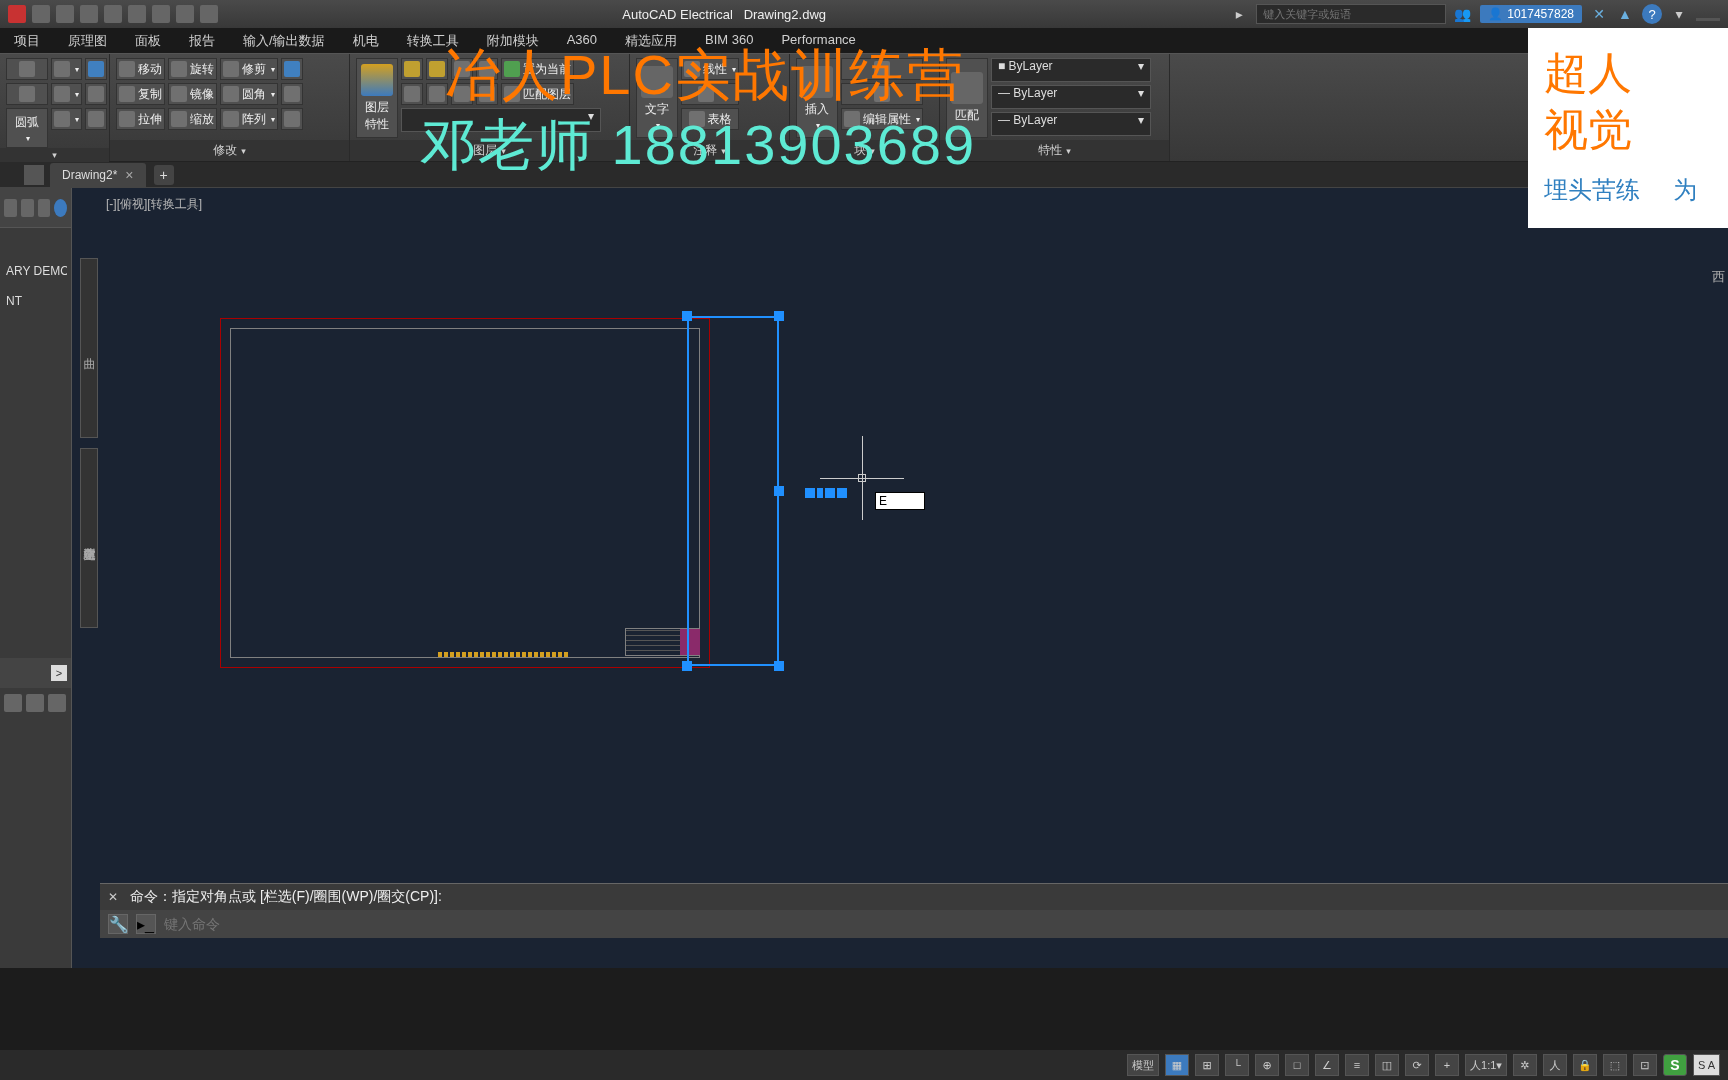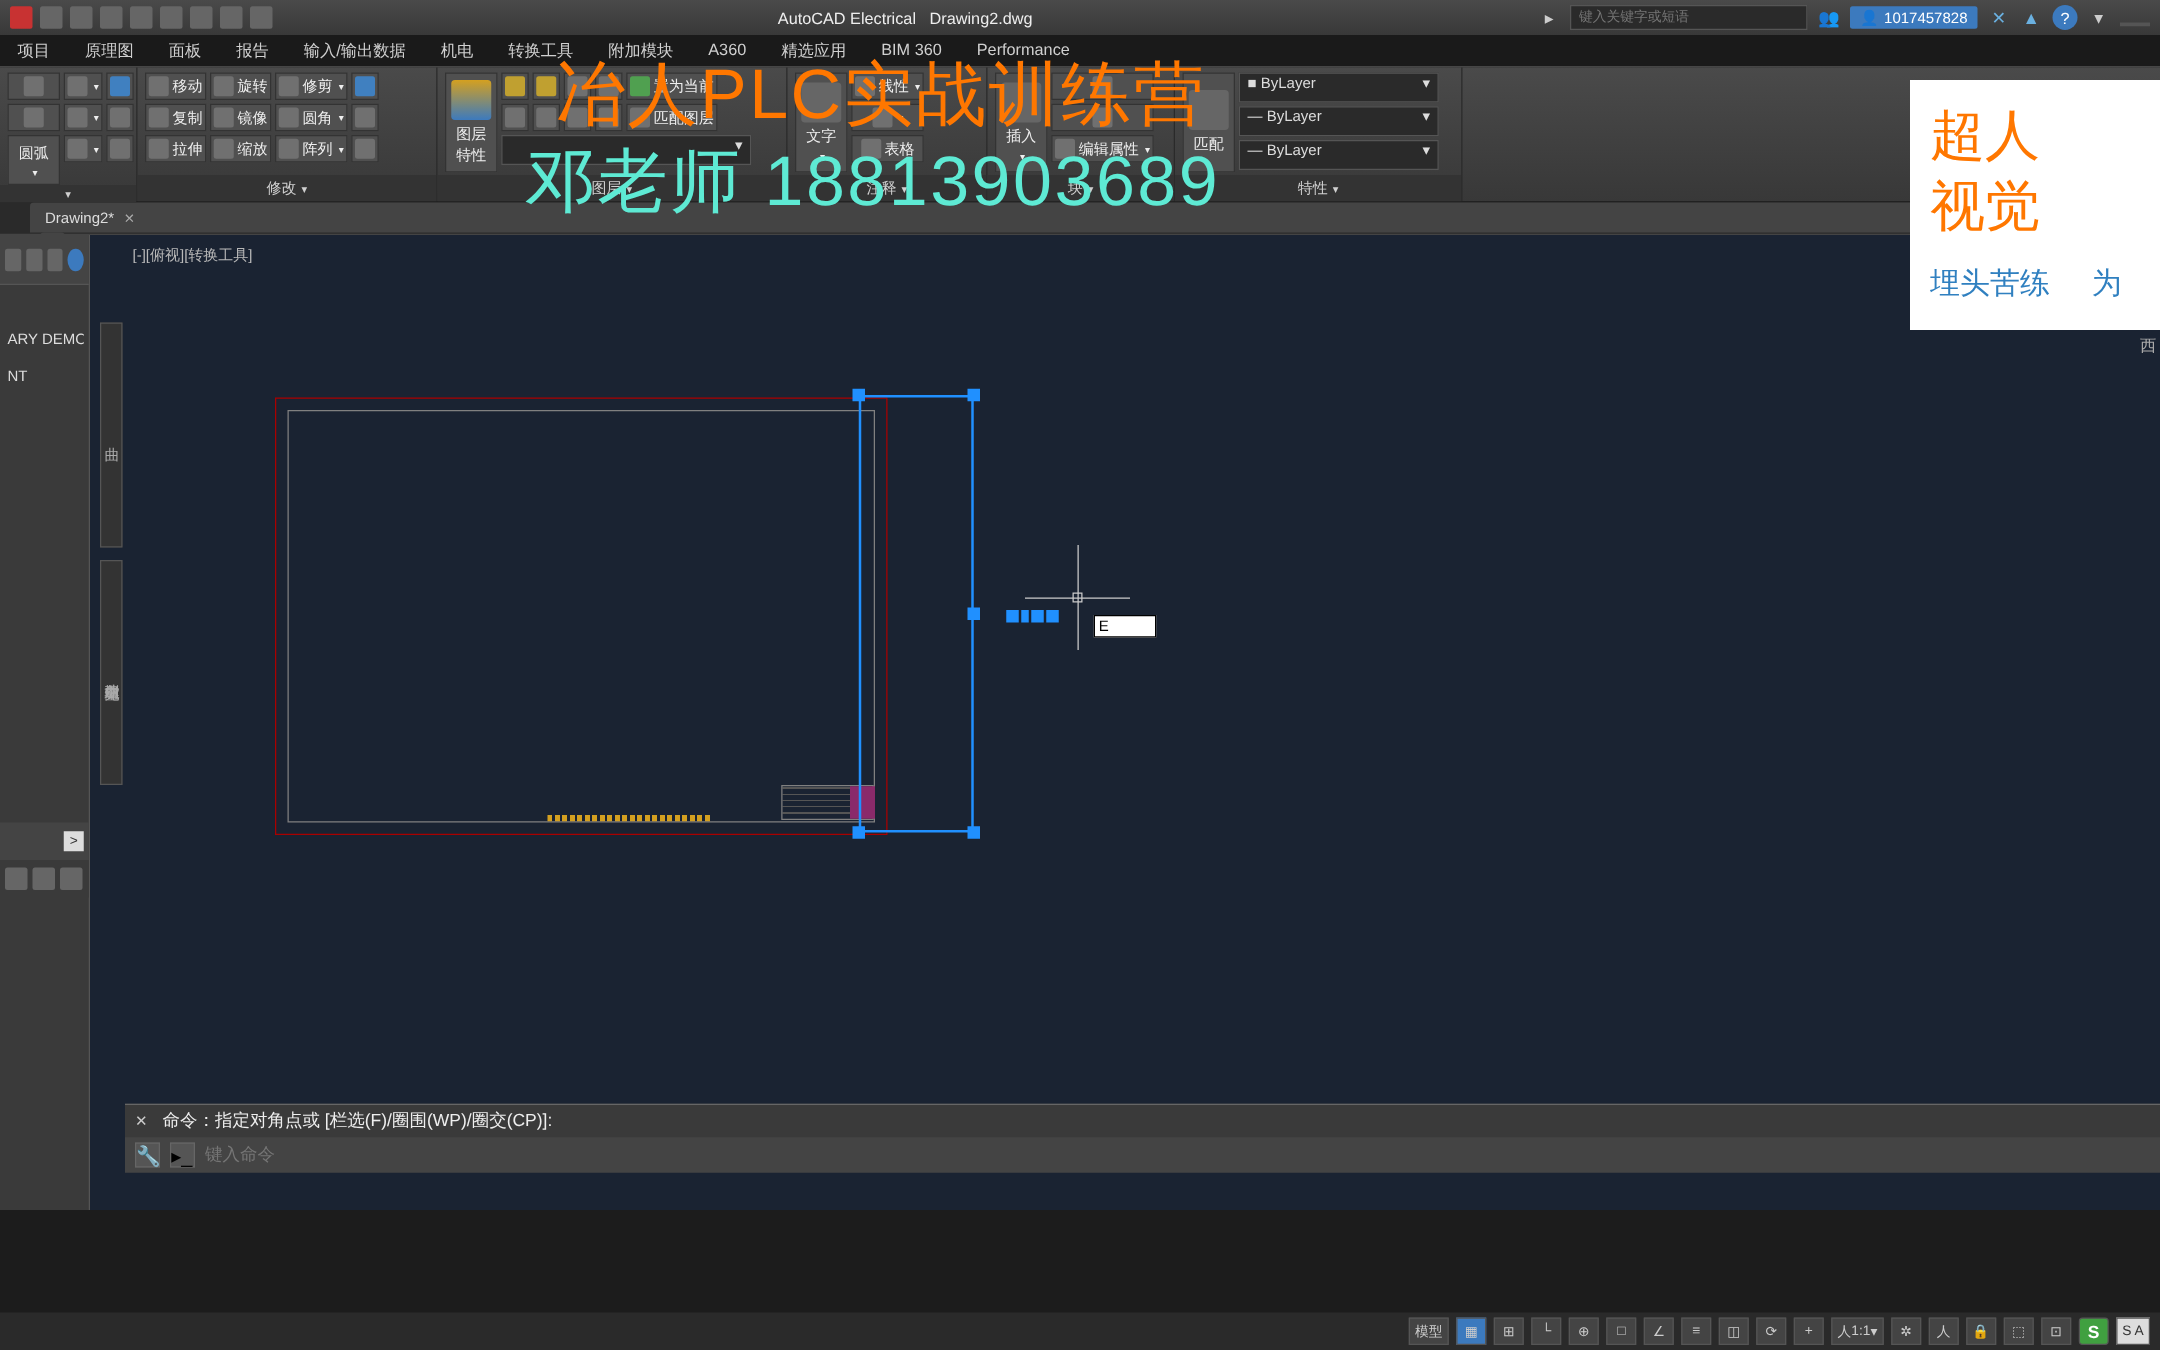--- a/index.html
+++ b/index.html
@@ -33,21 +33,21 @@
 .rbtn-large { width: 42px; height: 80px; flex-direction: column; font-size: 12px; }
 .rbtn-large .icon { width: 32px; height: 32px; background: #666; border-radius: 3px; }
 .rcol { display: flex; flex-direction: column; gap: 3px; }
 .ricon { width: 16px; height: 16px; background: #707070; border-radius: 2px; flex-shrink: 0; }
 .ricon.blue { background: #4080c0; }
 .ricon.yellow { background: #c0a030; }
 .ricon.green { background: #50a050; }
 .dropdown-long { width: 160px; height: 24px; background: #2a2a2a; border: 1px solid #555; color: #ddd; font-size: 12px; padding: 0 6px; display: flex; align-items: flex-start; justify-content: space-between; }
 
 
-.doc-tabs { height: 26px; background: #2a2a2a; display: flex; padding-left: 24px; border-bottom: 1px solid #444; flex-direction: column; }
+.doc-tabs { height: 26px; background: #2a2a2a; display: flex; align-items: center; padding-left: 24px; border-bottom: 1px solid #444; }
 .start-tab { width: 20px; height: 20px; background: #555; margin-right: 6px; }
 .doc-tab { background: #444; color: #ddd; padding: 4px 12px; font-size: 12px; border-radius: 3px 3px 0 0; display: flex; align-items: center; gap: 8px; }
 .close-x { font-size: 14px; color: #aaa; }
 .add-tab { width: 20px; height: 20px; background: #444; color: #ddd; display: flex; align-items: center; justify-content: center; margin-left: 8px; font-size: 14px; border-radius: 3px; }
 
 
 .main-area { position: relative; height: 780px; background: #1a2332; }
 .left-sidebar { position: absolute; left: 0; top: 0; width: 72px; height: 100%; background: #3a3a3a; border-right: 1px solid #555; }
 .sidebar-toolbar { height: 40px; background: #444; border-bottom: 1px solid #555; display: flex; align-items: center; gap: 4px; padding: 0 4px; }
 .sb-icon { width: 18px; height: 18px; background: #666; border-radius: 2px; }
@@ -92,21 +92,21 @@
 
 
 .statusbar { position: absolute; bottom: 0; left: 0; right: 0; height: 30px; background: #2a2a2a; display: flex; align-items: center; justify-content: flex-end; gap: 6px; padding: 0 8px; }
 .sb-btn { min-width: 24px; height: 22px; background: #444; border: 1px solid #555; color: #ccc; font-size: 11px; display: flex; align-items: center; justify-content: center; padding: 0 4px; }
 .sb-btn.active { background: #3c7abe; }
 .sb-btn.green { background: #40a040; border-radius: 3px; color: #fff; font-size: 14px; font-weight: bold; width: 24px; }
 
 
 .watermark1 { position: absolute; top: 38px; left: 444px; font-size: 56px; color: #ff7700; font-weight: 500; z-index: 100; letter-spacing: 2px; }
 .watermark2 { position: absolute; top: 108px; left: 420px; font-size: 56px; color: #5eead4; font-weight: 400; z-index: 100; letter-spacing: 2px; }
-.watermark-box { position: absolute; top: 28px; right: 0; width: 200px; height: 200px; background: #fff; z-index: 99; padding: 16px; margin-top: 36px; }
+.watermark-box { position: absolute; top: 28px; right: 0; width: 200px; height: 200px; background: #fff; z-index: 99; padding: 16px; }
 .wm-big { font-size: 44px; color: #ff7700; line-height: 1.3; font-weight: 500; }
 .wm-sub { font-size: 24px; color: #3080c0; margin-top: 16px; }
 </style>
 </head>
 <body>
 
 <div class="titlebar">
   <div class="titlebar-left">
     <span class="qat-icon red"></span>
     <span class="qat-icon"></span>

